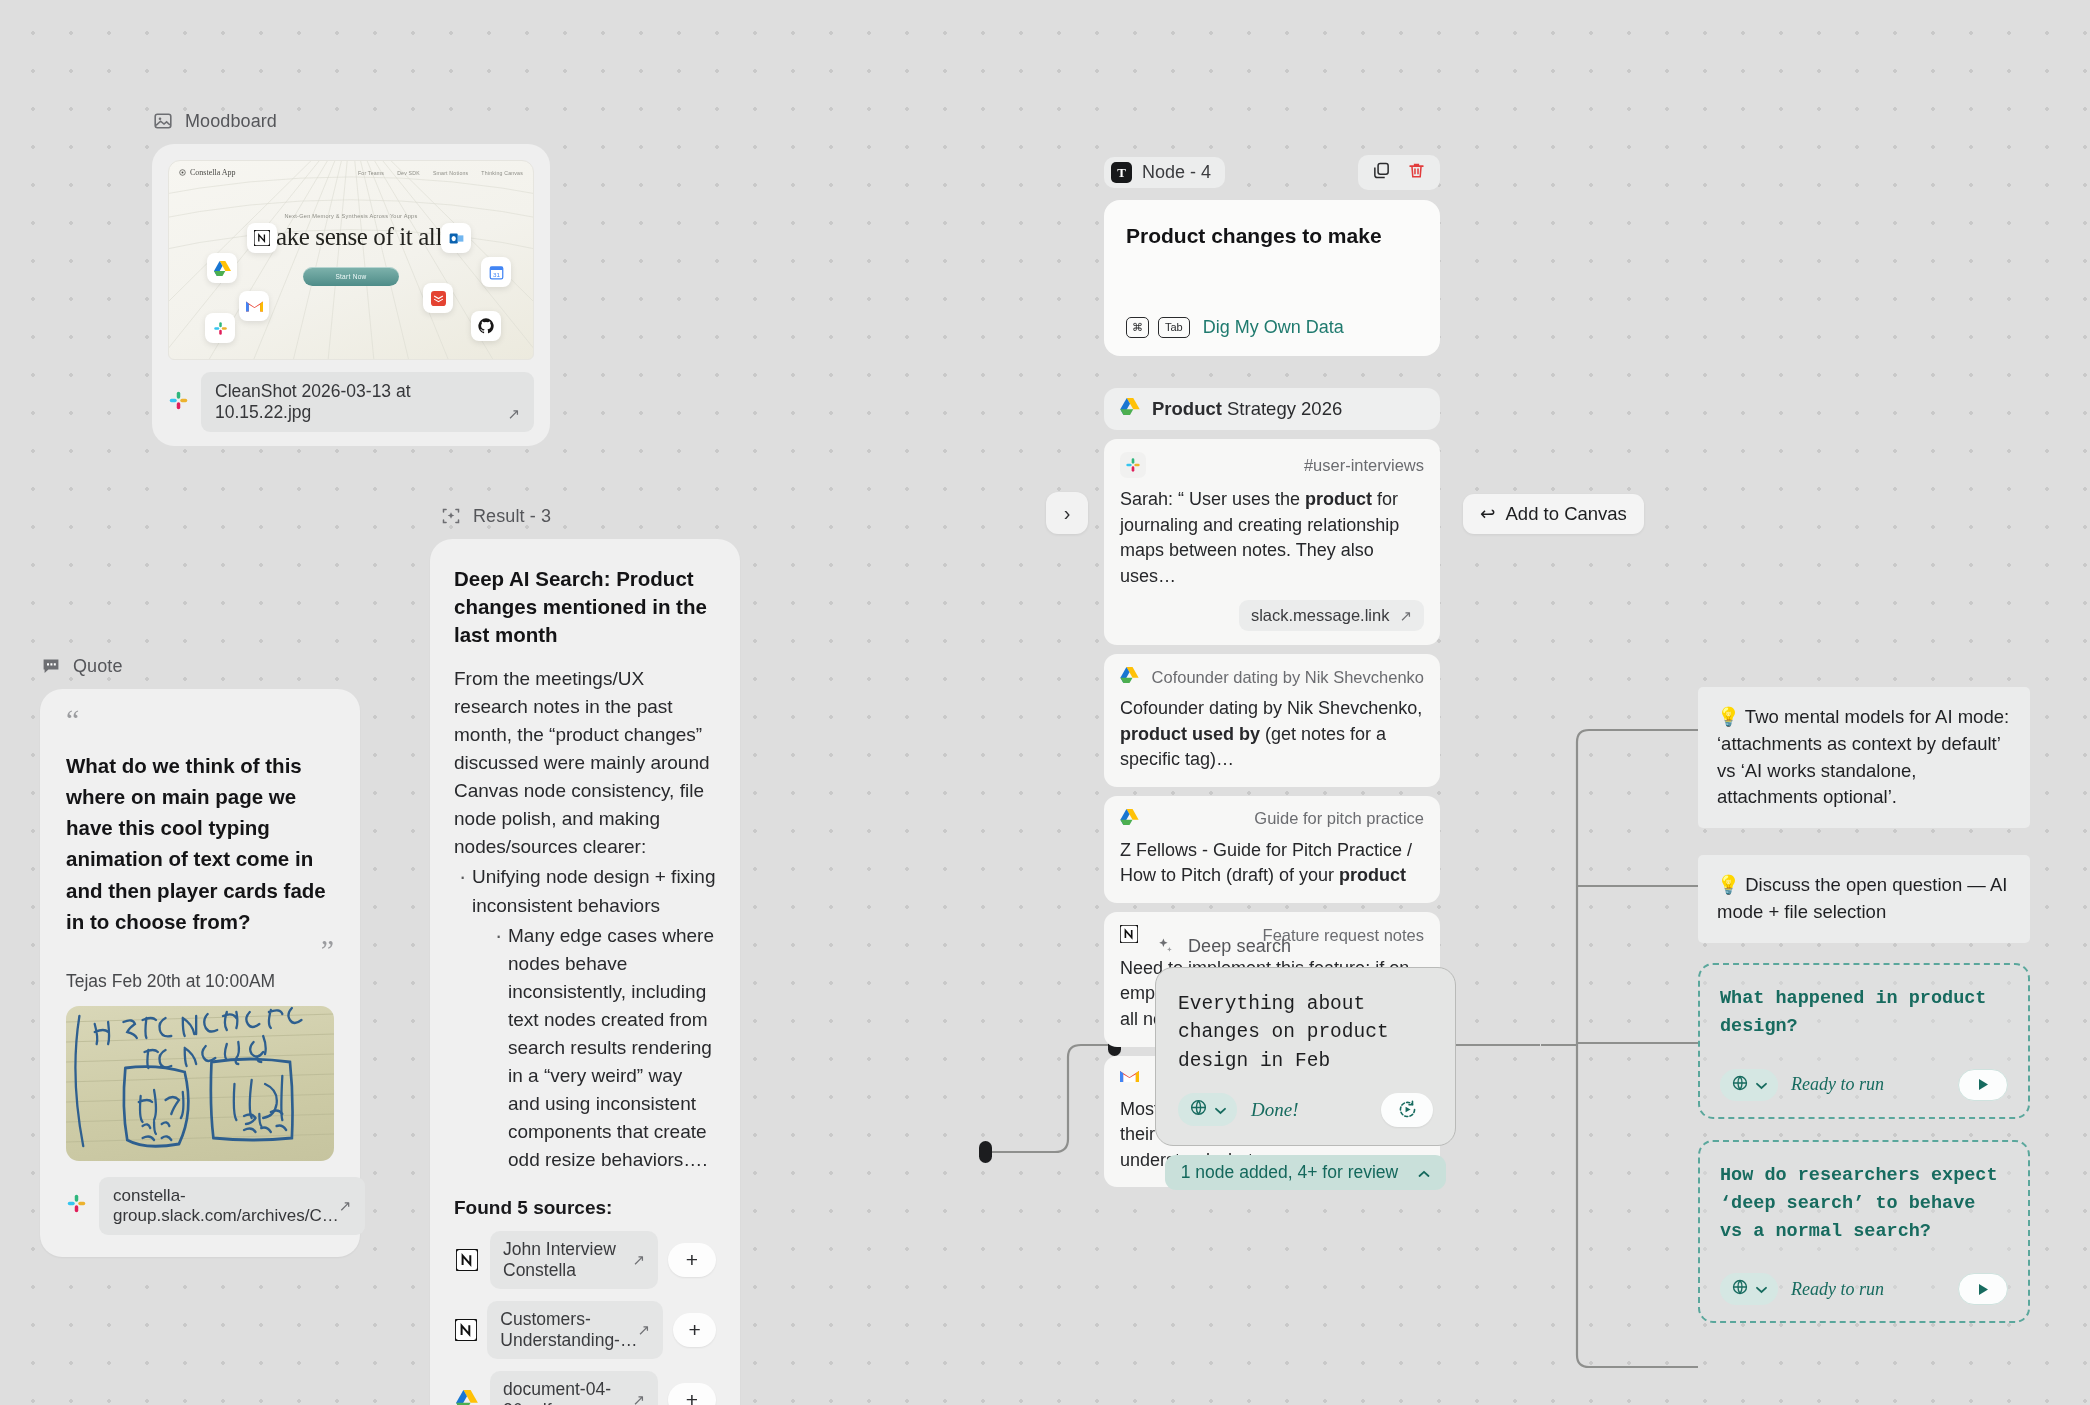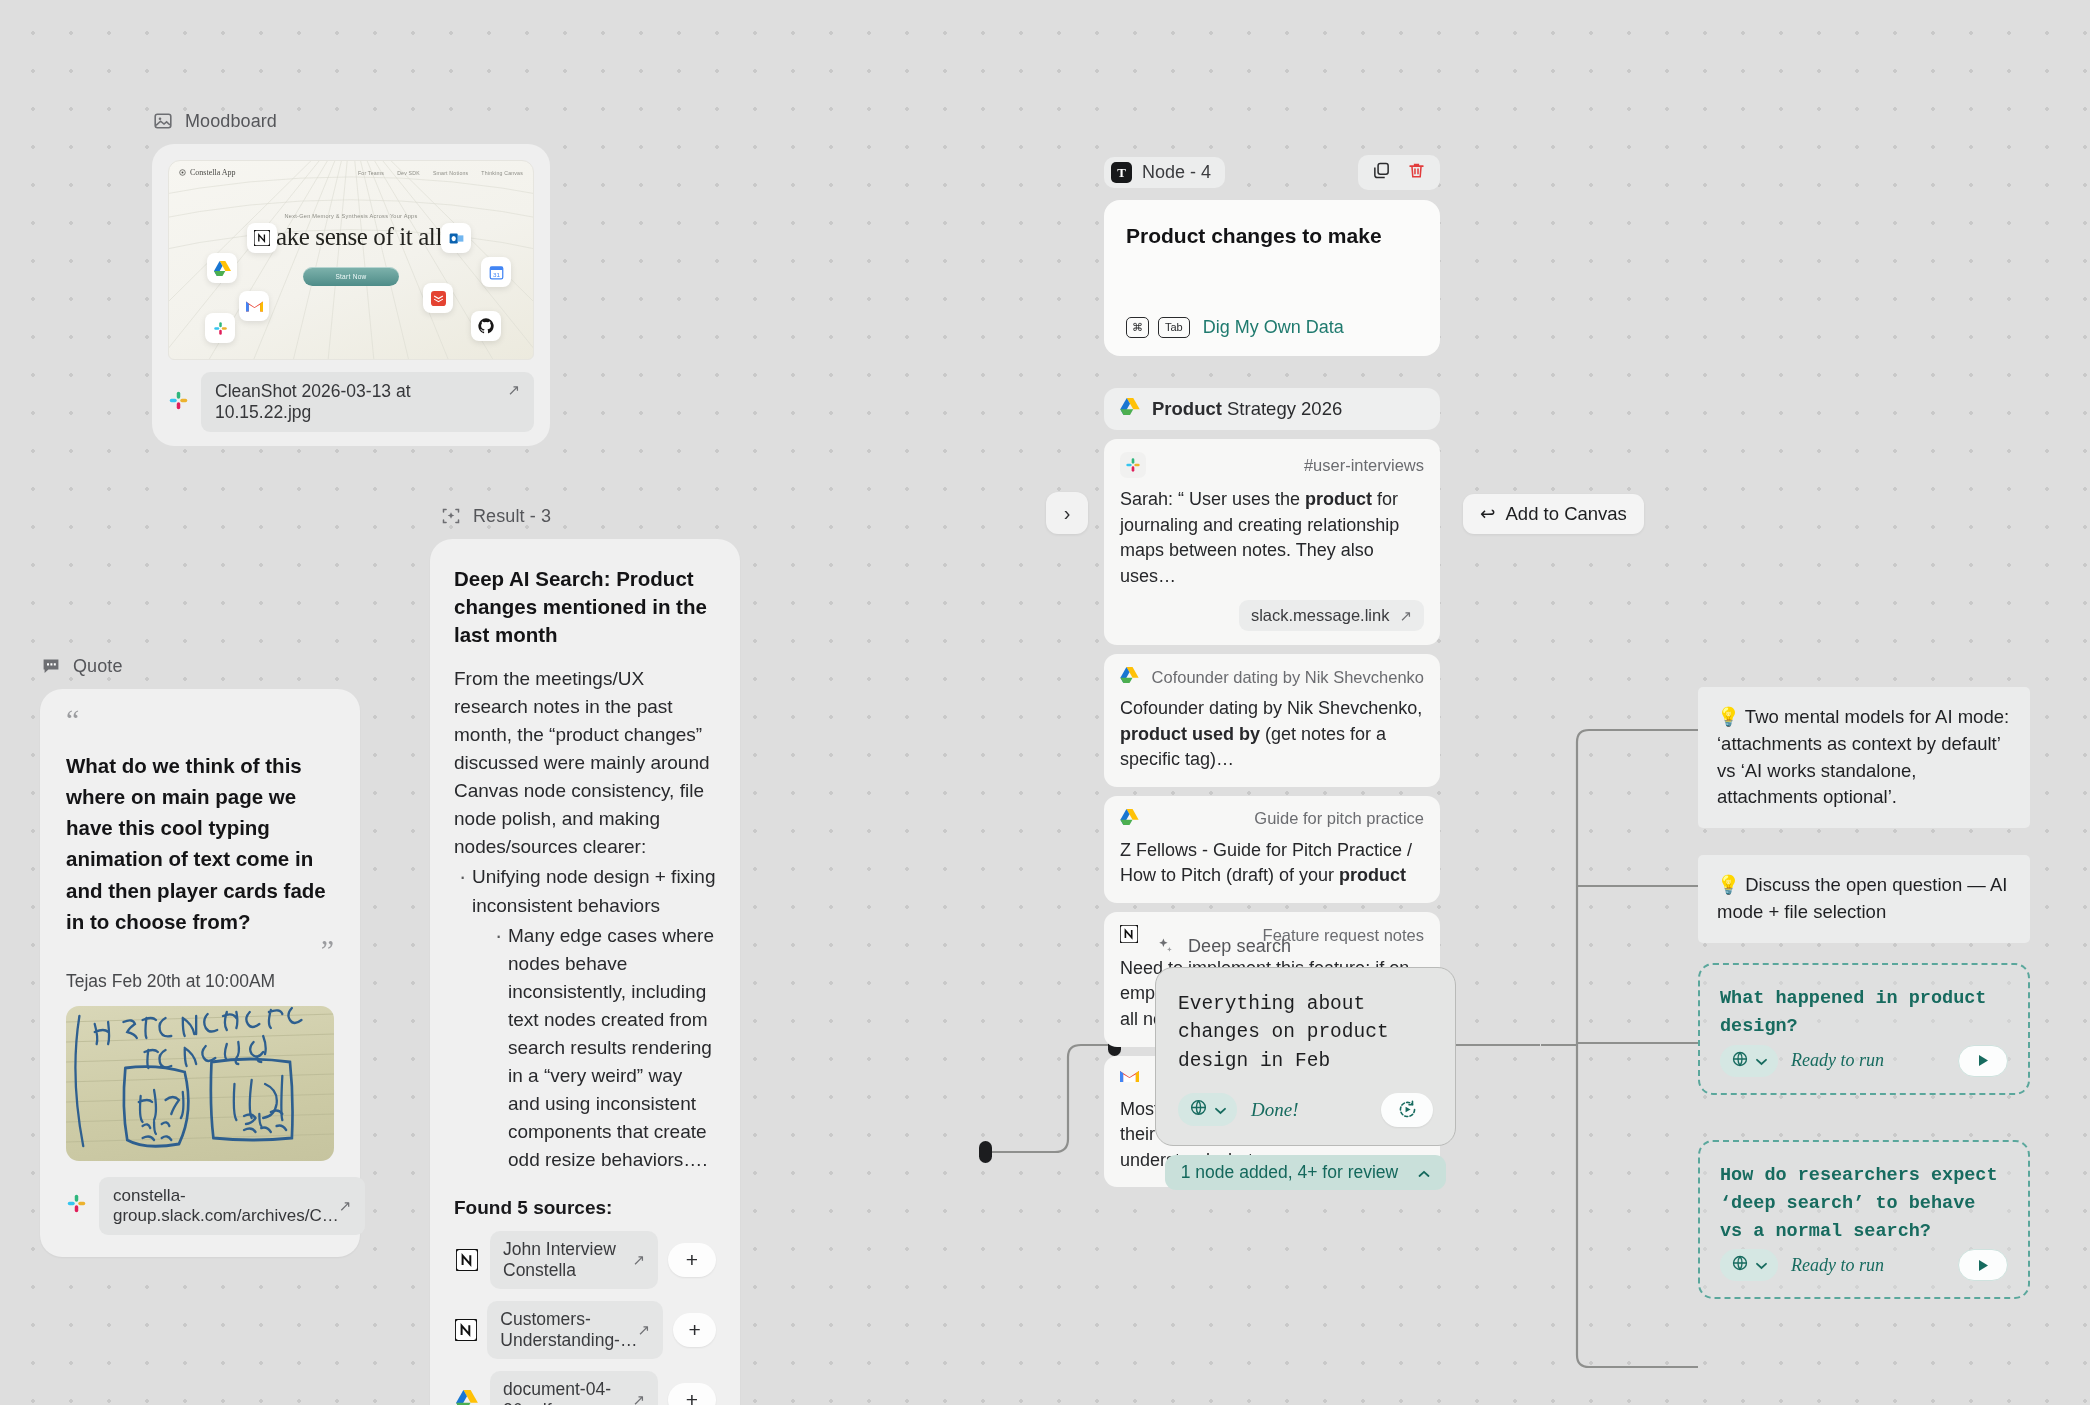--- a/index.html
+++ b/index.html
@@ -62,21 +62,21 @@
   .mb-icon{
     position:absolute; width:30px; height:30px; border-radius:8px; background:#fff;
     box-shadow:0 2px 6px rgba(0,0,0,.10);
     display:flex; align-items:center; justify-content:center;
   }
   .mb-file{
     margin-top:12px; display:flex; align-items:center; gap:12px;
   }
   .mb-file .pill{
     flex:1; background:#e2e3e3; border-radius:9px; padding:9px 14px;
-    display:flex; align-items:flex-start; justify-content:space-between;
+    display:flex; align-items:flex-end; justify-content:space-between;
     font-size:17.5px; color:#36373a;
   }
   .arrow-ne{ color:#6f7074; font-size:15px; }
 
   
   #quote{ left:40px; top:655px; width:320px; }
   #quote .q-card{ margin-top:12px; padding:22px 26px 22px; }
   .q-mark{ font-family:"Liberation Serif",serif; font-size:30px; color:#9b9c9f; line-height:.6; }
   .q-mark.close{ text-align:right; display:block; }
   .q-text{ font-size:20.5px; font-weight:bold; line-height:1.52; margin:16px 0 4px; color:#141416; }
@@ -215,21 +215,21 @@
   .q-node{
     border:2px dashed #5aa79c; border-radius:15px; padding:20px 20px 16px;
     background:rgba(225,230,229,.35);
   }
   #qnode1{ left:1698px; top:963px; width:332px; }
   #qnode2{ left:1698px; top:1140px; width:332px; }
   .q-node .qtext{
     font-family:"Liberation Mono", monospace; font-size:18.5px; font-weight:bold;
     line-height:1.5; color:#176b5f;
   }
-  .q-node .q-row{ display:flex; align-items:center; gap:13px; margin-top:4px; }
+  .q-node .q-row{ display:flex; align-items:center; gap:13px; margin-top:28px; }
   .q-node .ready{ font-family:"Liberation Serif",serif; font-style:italic; font-size:18px; color:#176b5f; }
   .q-play{
     margin-left:auto; width:50px; height:32px; border-radius:16px; background:#fcfdfd;
     border:1px solid #cfe2de; display:flex; align-items:center; justify-content:center;
   }
 
   svg.wires{ position:absolute; left:0; top:0; width:2090px; height:1405px; pointer-events:none; }
 </style>
 </head>
 <body>

